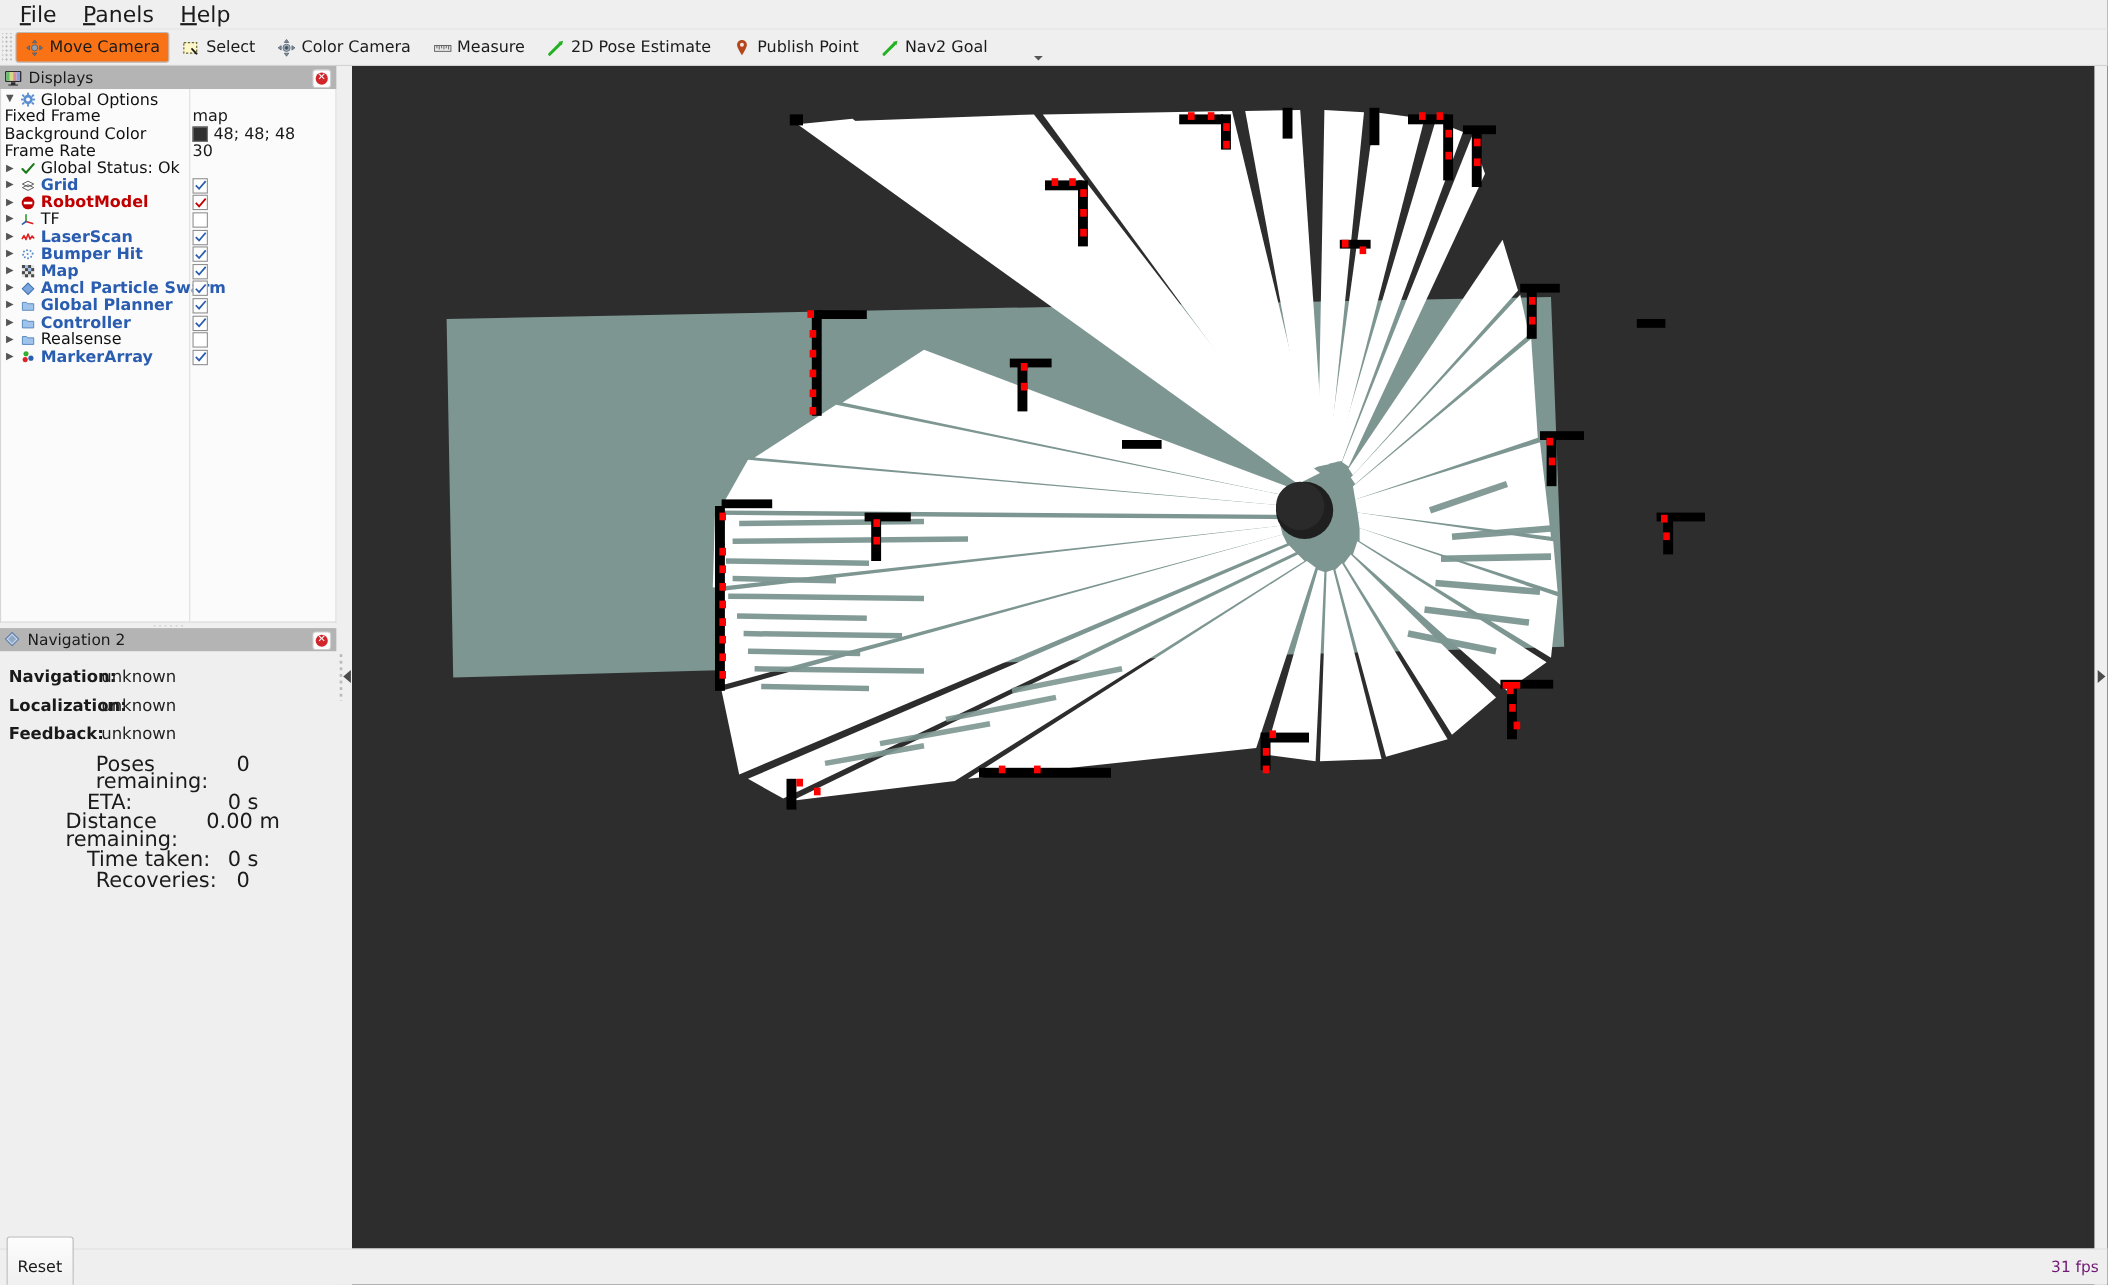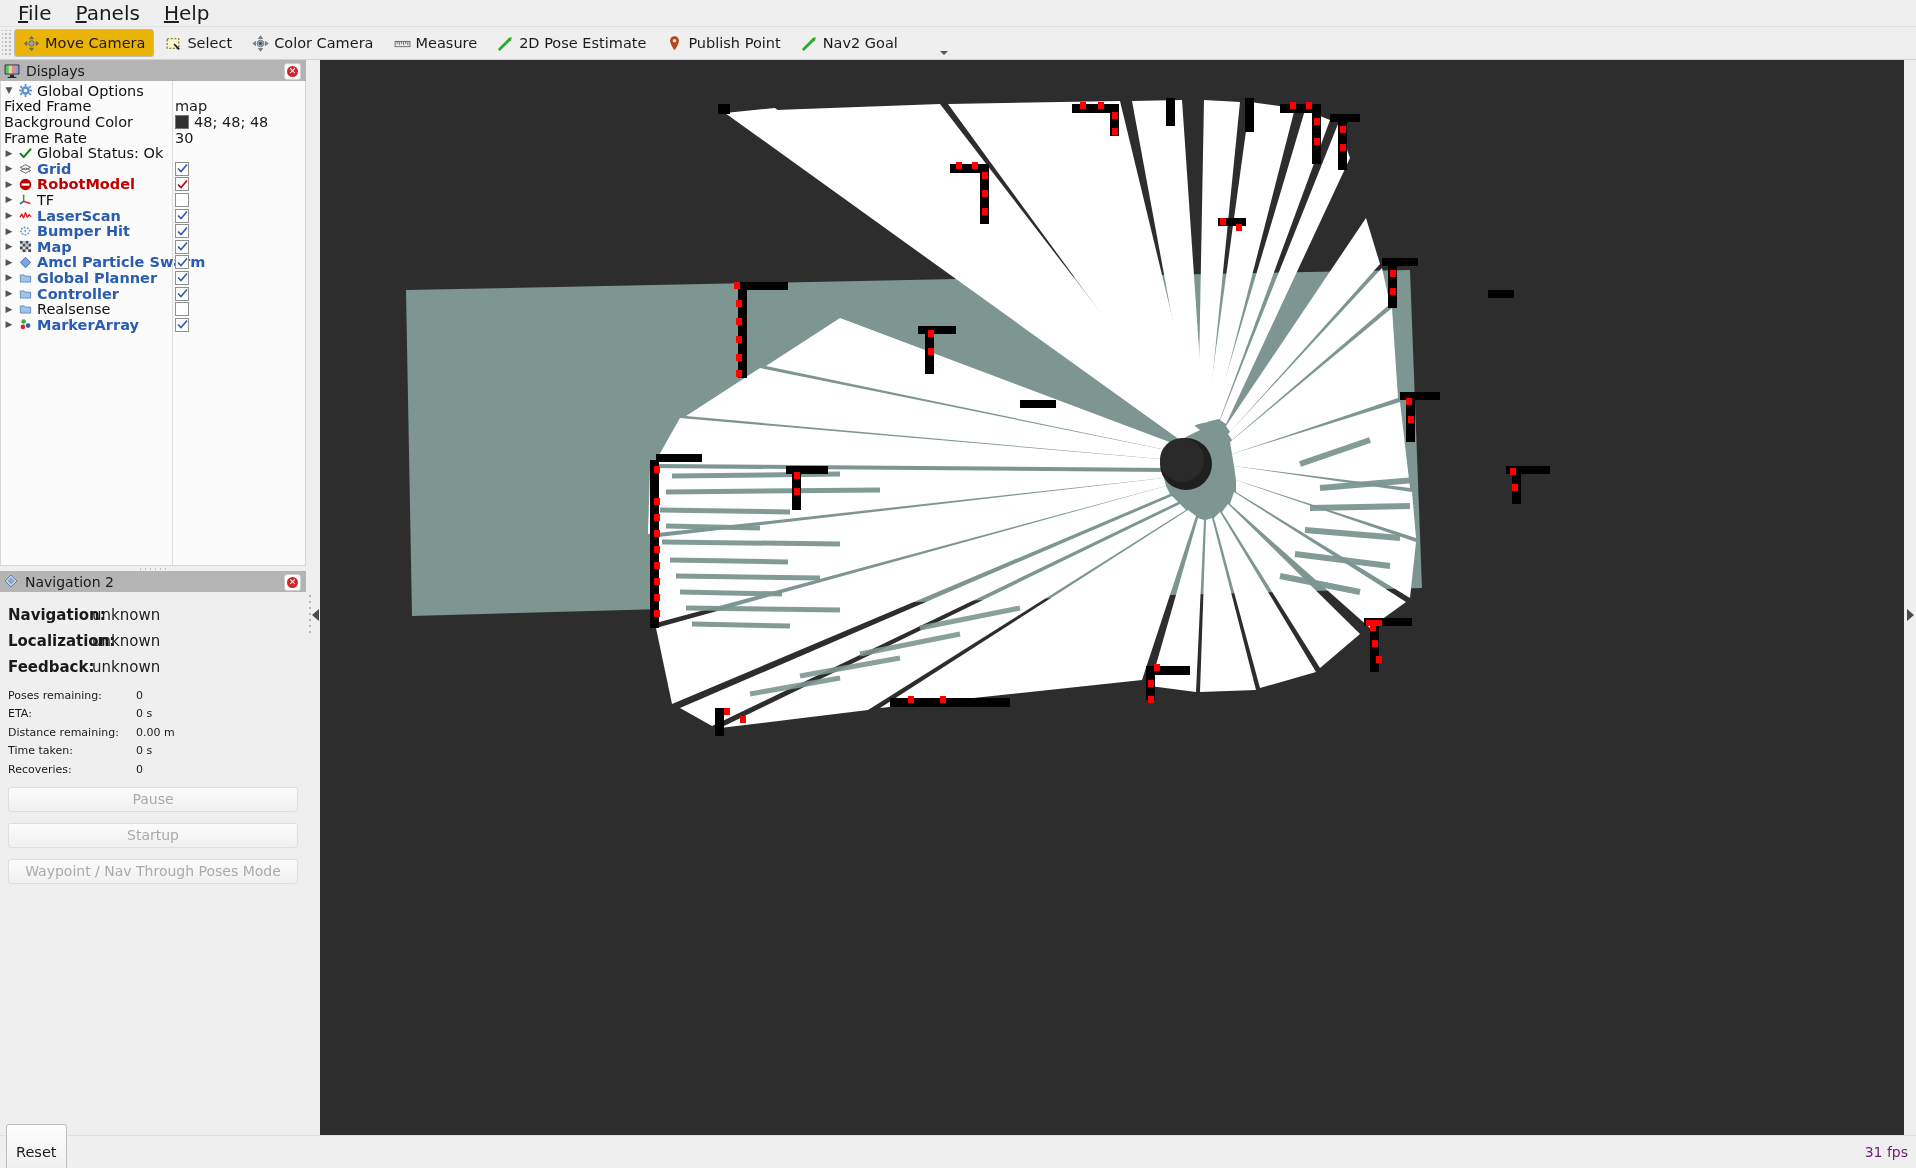--- a/index.html
+++ b/index.html
@@ -31,21 +31,21 @@
     width:9px;height:26px;margin-right:2px;
     background-image:radial-gradient(#bdbdbd 1px, transparent 1px);
     background-size:4px 4px;background-position:2px 2px;
   }
   .tbtn{
     display:flex;align-items:center;gap:5px;
     height:26px;padding:0 8px;margin:0 1px;
     border:1px solid transparent;border-radius:3px;
     font-size:14.5px;color:#1b1b1b;white-space:nowrap;cursor:default;
   }
-  .tbtn.active{background:#eab308;border:1px solid #bbbbbb;}
+  .tbtn.active{background:#f97316;border:1px solid #bbbbbb;}
   .tbtn .ico{width:17px;height:17px;display:block;flex:none;}
   .tb-plain{display:flex;align-items:center;height:26px;padding:0 10px;cursor:default;}
 
   
   .body-row{display:flex;height:1110px;}
   .left-col{width:306px;flex:none;background:#efefef;display:flex;flex-direction:column;}
   .split-handle{
     width:14px;flex:none;background:#efefef;
     display:flex;align-items:center;justify-content:center;position:relative;
   }
@@ -101,21 +101,21 @@
     font-family:inherit;cursor:default;
   }
   .qbtn.disabled{color:#a5a5a5;background:linear-gradient(#fafafa,#f1f1f1);}
 
   
   .nav-body{padding:0 0 0 0;background:#efefef;flex:1;}
   .nav-kv{display:flex;align-items:baseline;padding:4px 0 4px 8px;font-size:15px;}
   .nav-kv .k{font-weight:bold;width:84px;flex:none;}
   .nav-kv .v{color:#222;}
   .nav-stats{padding:6px 0 2px 8px;}
-  .nav-stats .srow{display:flex;font-size:11px;line-height:15.5px;padding:1.5px 0;}
+  .nav-stats .srow{display:flex;font-size:19px;line-height:15.5px;padding:1.5px 0;justify-content:center;}
   .nav-stats .sk{width:128px;flex:none;}
   .nav-wide{padding:6px 10px 0 8px;}
   .wbtn{
     width:100%;height:23px;margin-bottom:11px;border:1px solid #dedede;border-radius:3px;
     background:linear-gradient(#fcfcfc,#f0f0f0);color:#aaaaaa;font-size:14px;
     display:flex;align-items:center;justify-content:center;font-family:inherit;cursor:default;
   }
 
   
   .view3d{flex:1;background:#2d2d2d;position:relative;overflow:hidden;}
@@ -586,25 +586,20 @@
         <div class="srow">
           <span class="sk">Time taken:</span>
           <span>0 s</span>
         </div>
         <div class="srow">
           <span class="sk">Recoveries:</span>
           <span>0</span>
         </div>
       </div>
 
-      <div class="nav-wide">
-        <div class="wbtn">Pause</div>
-        <div class="wbtn">Startup</div>
-        <div class="wbtn">Waypoint / Nav Through Poses Mode</div>
-      </div>
     </div>
   </div>
 
   <div class="split-handle">
     <div class="dots"></div>
     <div class="arrow"></div>
   </div>
 
   <div class="view3d">
     <div class="render">

